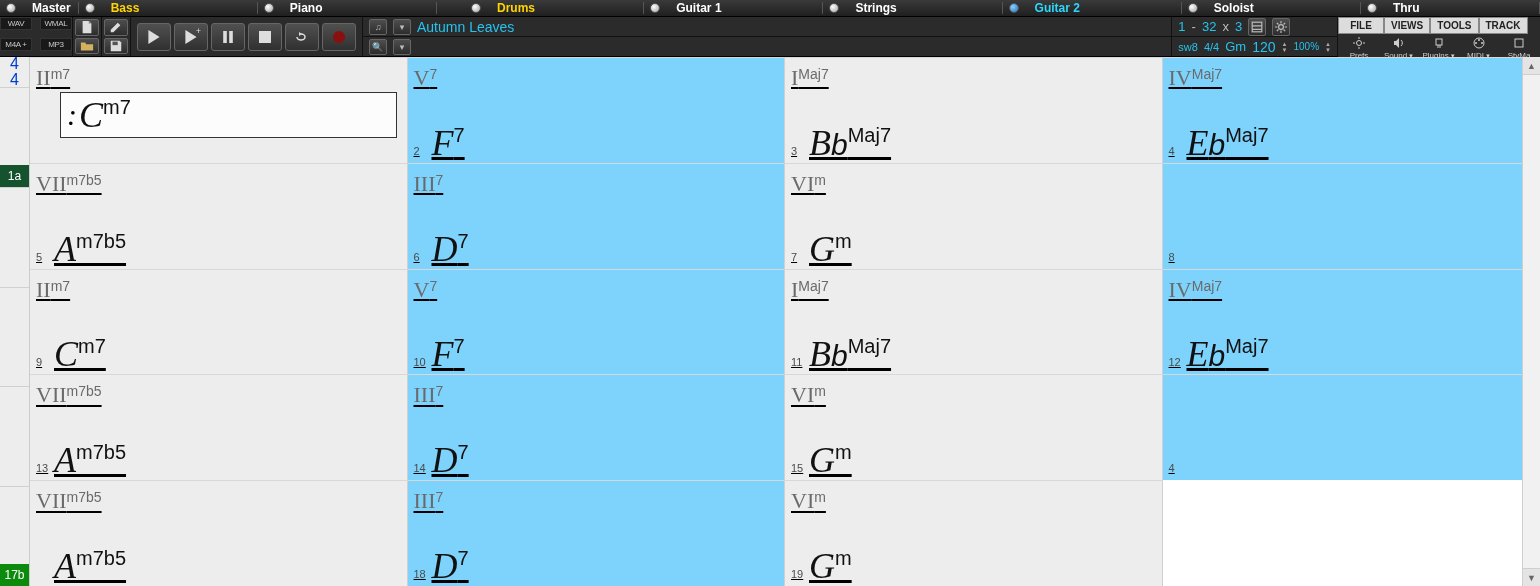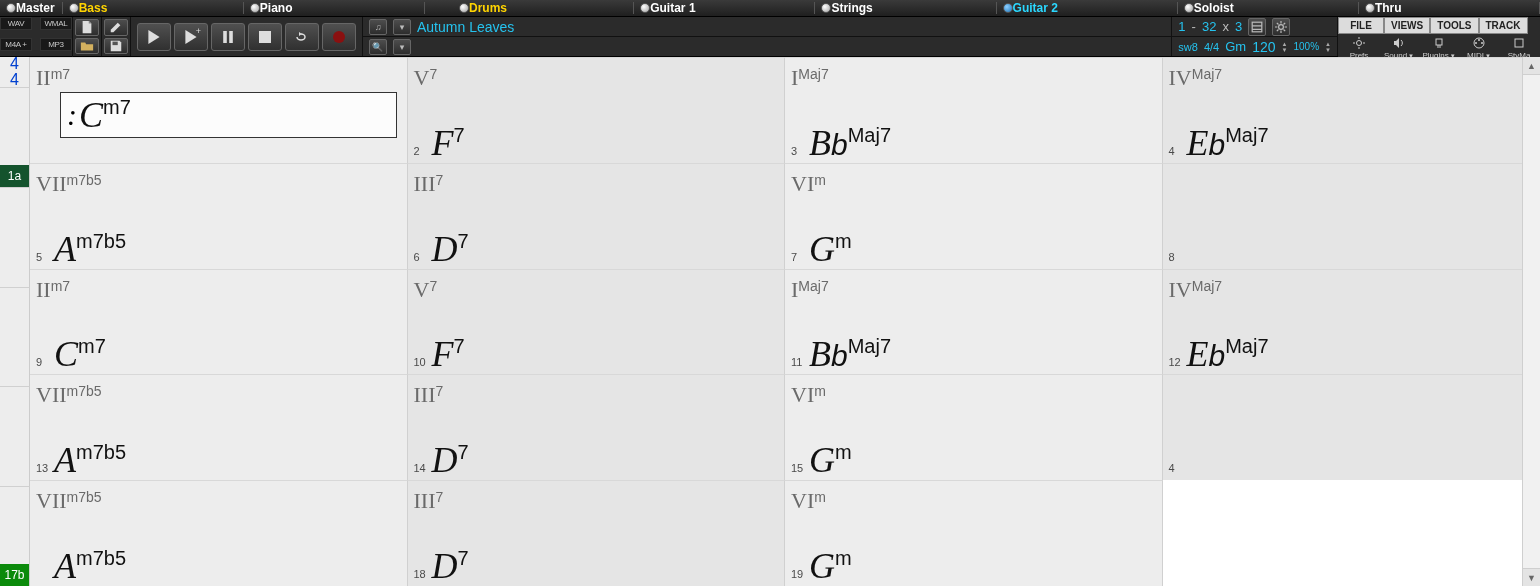--- a/index.html
+++ b/index.html
@@ -1,20 +1,20 @@
 <!DOCTYPE html>
 <html><head>
 <meta charset="utf-8">
 <style>
 * { margin:0; padding:0; box-sizing:border-box; font-family:Arial,Helvetica,sans-serif; }
 body { width:1540px; height:586px; background:#fff; overflow:hidden; font-size:11px; }
 
 
 .track-bar { display:flex; align-items:center; height:17px; background:linear-gradient(#3a3a3a,#1f1f1f); border-bottom:1px solid #000; color:#fff; font-size:12px; font-weight:bold; }
-.track { display:flex; align-items:center; height:100%; padding:0 8px 0 6px; gap:0; position:relative; cursor:pointer; user-select:none; }
+.track { display:flex; align-items:center; height:100%; padding:0 8px 0 6px; gap:16px; position:relative; cursor:pointer; user-select:none; }
 .track::after { content:""; position:absolute; right:0; top:2px; bottom:2px; width:1px; background:#555; }
 .radio { width:10px; height:10px; border-radius:50%; background:radial-gradient(circle at 35% 35%,#fff,#a0a0a0); border:1px solid #555; }
 .radio.on { background:radial-gradient(circle at 35% 35%,#8ecfff,#1c74b8); }
 .track.yellow span { color:#ffd400; }
 .track.cyan span { color:#2bd8ff; }
 
 
 .toolbar { display:flex; height:40px; background:#2b2b2b; border-bottom:1px solid #000; }
 .fmt-grid { display:grid; grid-template-columns:repeat(2,32px); grid-auto-rows:13px; gap:8px; padding:0; border-right:1px solid #111; }
 .fmt-cell { background:#191919; color:#c8c8c8; font-size:8px; display:flex; align-items:center; justify-content:center; border:1px solid #333; letter-spacing:-0.3px; }
@@ -57,23 +57,23 @@
 .grid-wrap { display:flex; height:529px; }
 .left-col { width:30px; display:flex; flex-direction:column; }
 .ts { height:30px; display:flex; flex-direction:column; align-items:center; justify-content:center; color:#0040d0; font-family:Georgia,serif; font-size:16px; line-height:14px; background:#ededed; border-right:1px solid #ccc; }
 .ts .bar { width:10px; height:1px; background:#0040d0; margin:1px 0; }
 .part-mark { flex:1; position:relative; background:#ededed; border-right:1px solid #ccc; border-top:1px solid #d0d0d0; }
 .part-tag { position:absolute; left:0; bottom:0; width:100%; height:22px; display:flex; align-items:center; justify-content:center; color:#fff; font-size:12px; }
 .part-tag.blue { background:#14532d; }
 .part-tag.green { background:#0b8a0b; }
 
 .chord-grid { flex:1; display:grid; grid-template-columns:repeat(4,1fr); grid-auto-rows:1fr; }
-.cell { border-top:1px solid #d8d8d8; border-right:1px solid #d0d0d0; position:relative; padding:3px 6px 2px 6px; display:flex; flex-direction:column; justify-content:space-between; }
+.cell { border-top:1px solid #d8d8d8; border-right:1px solid #d0d0d0; position:relative; padding:3px 6px 2px 6px; display:flex; flex-direction:column; justify-content:space-between;text-decoration:underline; }
 .cell.shade { background:#ededed; }
-.cell.white { background:#e5e5e5; }
+.cell.white { background:#7dd3fc; }
 .rn { font-family:Georgia,'Times New Roman',serif; color:#6a6a6a; font-size:22px; height:24px; line-height:22px; }
 .rn .sup { font-size:14px; vertical-align:super; position:relative; top:2px; }
 .chord-row { display:flex; align-items:flex-end; gap:4px; min-height:50px; }
 .barnum { font-size:11px; color:#4a4a4a; align-self:flex-end; padding-bottom:4px; min-width:14px; }
 .chord { font-family:Georgia,'Times New Roman',serif; font-size:36px; font-style:italic; color:#111; line-height:1; }
 .chord .sup { font-size:20px; vertical-align:super; font-style:normal; }
 .chord .flat { font-size:30px; font-style:italic; }
 .cell.selected .edit-box { position:absolute; left:30px; right:10px; top:34px; height:46px; border:1px solid #333; background:#fcfcfc; display:flex; align-items:center; padding:0 6px; }
 .cell.selected .edit-box .repeat { font-family:Georgia,serif; font-size:30px; font-style:italic; margin-right:2px; }
 .scroll-stub { position:absolute; right:0; top:57px; bottom:0; width:18px; background:#f1f1f1; border-left:1px solid #cfcfcf; }

